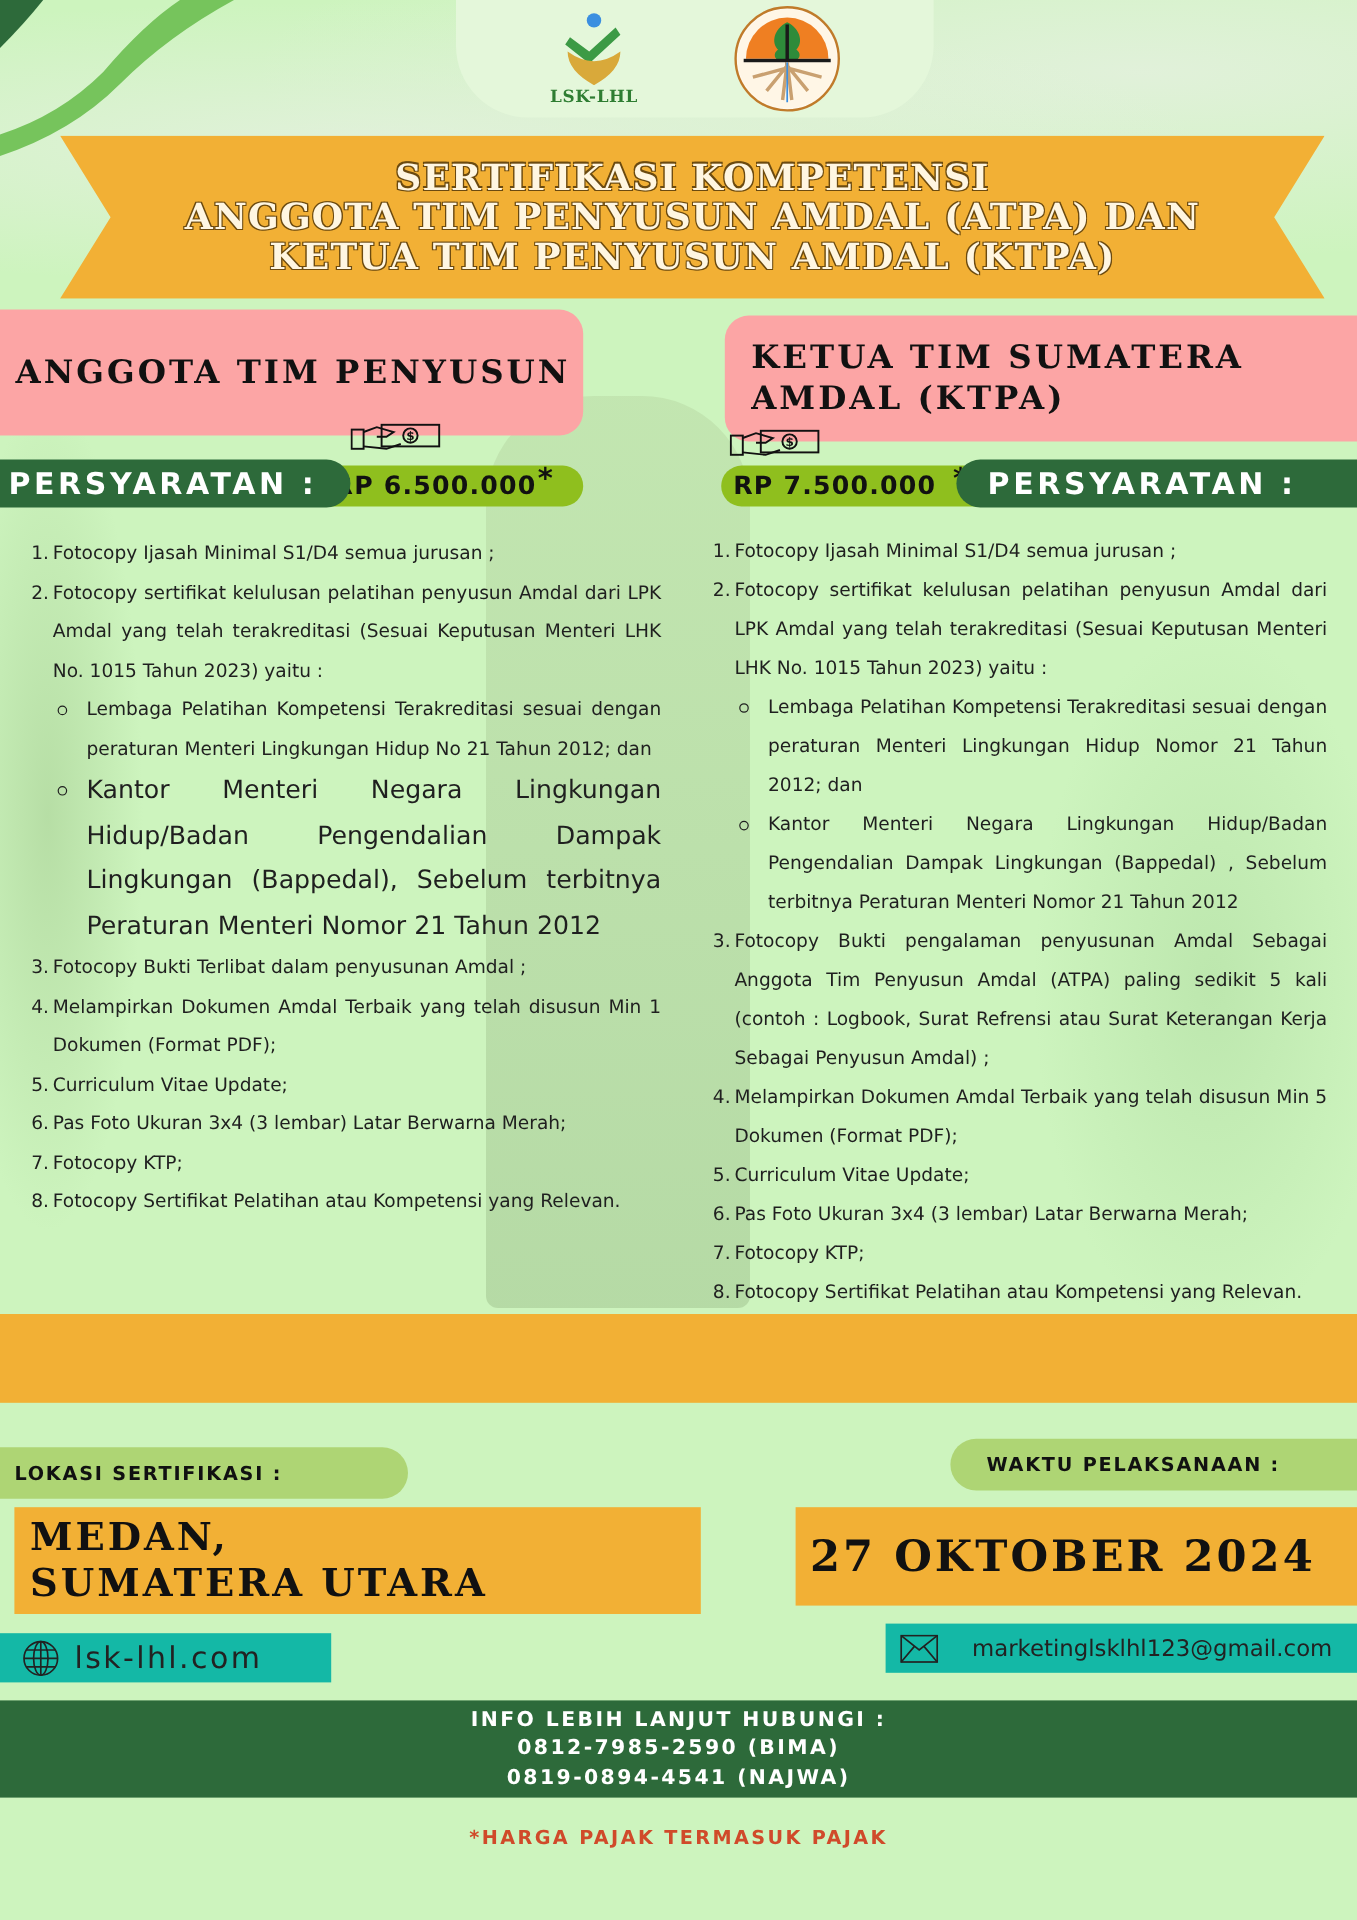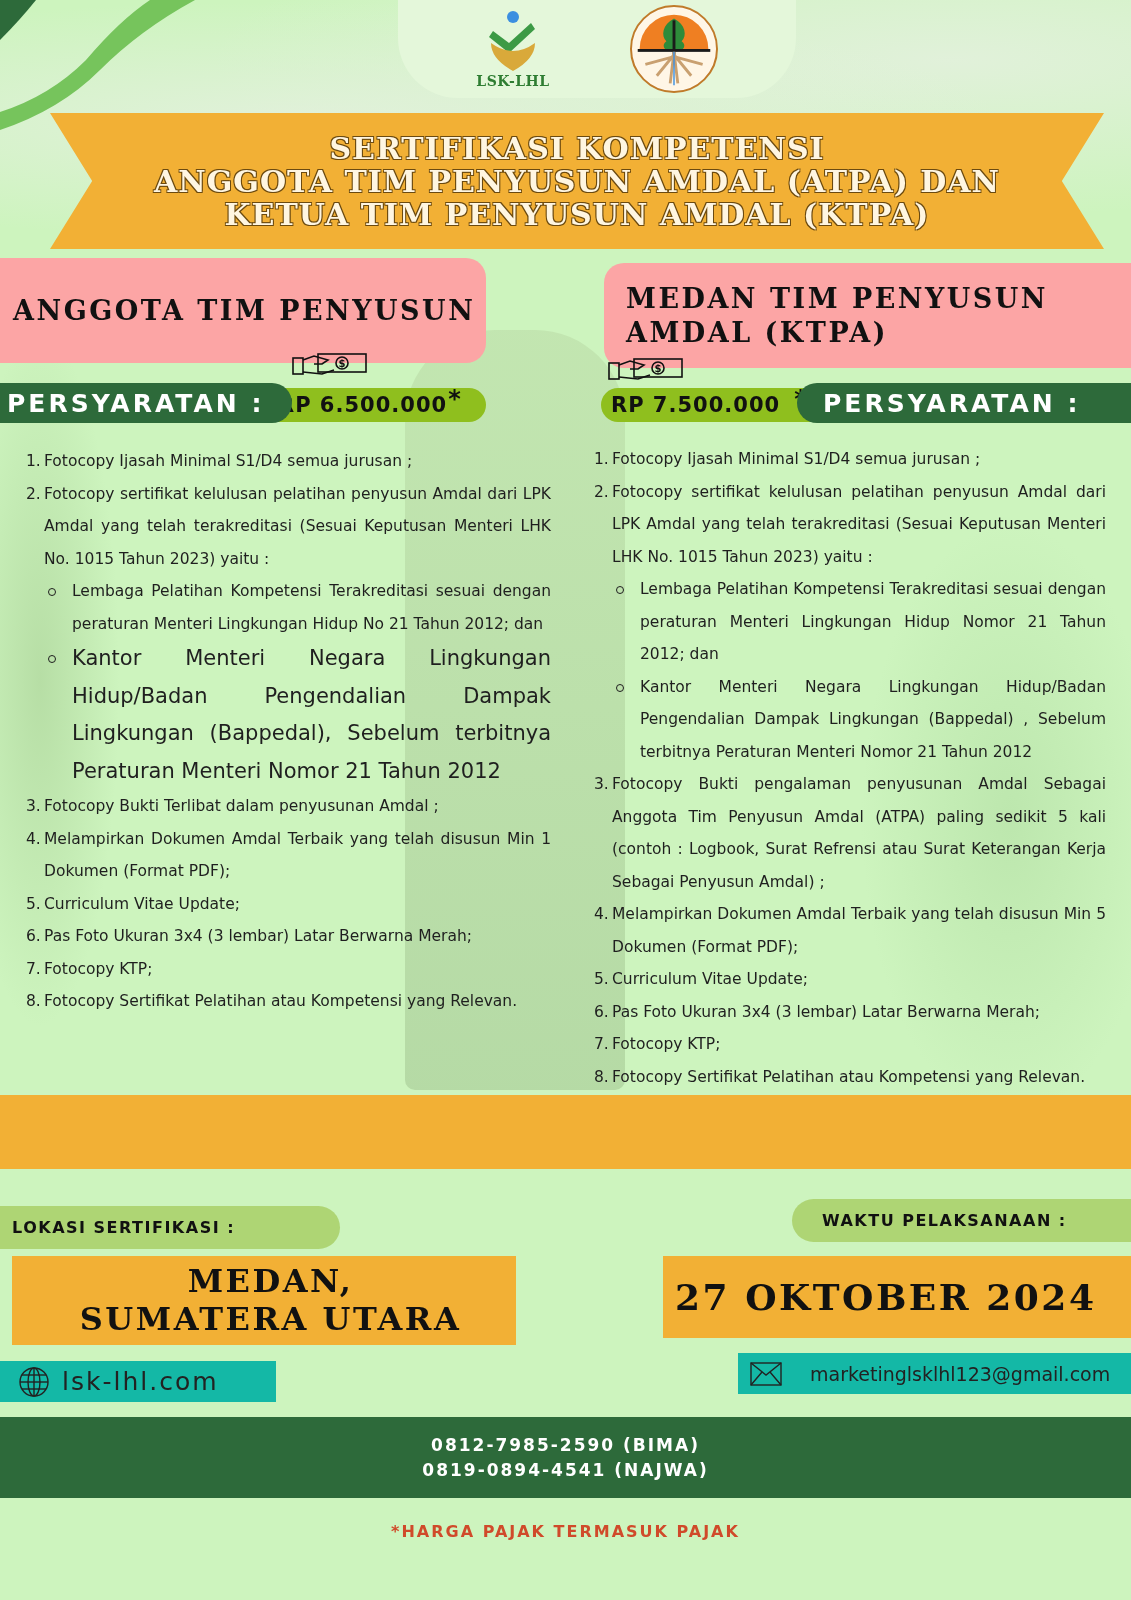--- a/index.html
+++ b/index.html
@@ -28,21 +28,21 @@
     background: radial-gradient(ellipse at center, rgba(175,220,160,0.55), rgba(205,244,190,0) 70%);
   }
   .bg-top {
     left: 0; top: 0; width: 1131px; height: 260px;
     background: radial-gradient(ellipse at 300px 120px, rgba(230,240,225,0.8), rgba(205,244,190,0) 60%),
                 radial-gradient(ellipse at 950px 60px, rgba(230,240,225,0.8), rgba(205,244,190,0) 55%);
   }
 
   
   .logo-pill {
-    left: 398px; top: 0; width: 398px; height: 98px;
+    left: 380px; top: 0; width: 398px; height: 98px;
     background: #e4f7da; border-radius: 0 0 60px 60px;
     display: flex; align-items: center; justify-content: center; gap: 80px;
   }
   .logo-lsk { display: flex; flex-direction: column; align-items: center; }
   .logo-lsk-mark { width: 52px; height: 62px; position: relative; }
   .logo-lsk-text {
     font-family: "DejaVu Serif", serif; font-weight: bold;
     font-size: 14px; color: #2e7d32; margin-top: 2px; letter-spacing: 0.5px;
   }
   .logo-klhk {
@@ -120,21 +120,21 @@
     background: #aed574; height: 43px; display: flex; align-items: center;
     font-family: "DejaVu Sans", sans-serif; font-weight: bold; font-size: 16px; letter-spacing: 1.5px; color: #111;
   }
   .loc-label { left: 0; top: 1206px; width: 340px; border-radius: 0 22px 22px 0; padding-left: 12px; }
   .time-label { left: 792px; top: 1199px; width: 339px; border-radius: 22px 0 0 22px; padding-left: 30px; }
 
   .orange-box {
     background: #f2b035; font-family: "DejaVu Serif", serif; font-weight: bold; color: #111;
     letter-spacing: 2.5px;
   }
-  .loc-box { left: 12px; top: 1256px; width: 504px; height: 89px; padding: 6px 0 0 13px; font-size: 32px; line-height: 38px; text-align: center; }
+  .loc-box { left: 12px; top: 1256px; width: 572px; height: 89px; padding: 6px 0 0 13px; font-size: 32px; line-height: 38px; }
   .time-box { left: 663px; top: 1256px; width: 468px; height: 82px; display: flex; align-items: center; padding-left: 12px; font-size: 36px; }
 
   .contact-strip { background: #14b8a6; height: 41px; display: flex; align-items: center; }
   .web-strip { left: 0; top: 1361px; width: 276px; padding-left: 18px; gap: 12px; font-size: 25px; letter-spacing: 2px; color: #222; }
   .mail-strip { left: 738px; top: 1353px; width: 393px; padding-left: 12px; gap: 28px; font-size: 19px; color: #222; }
 
   
   .info-band {
     left: 0; top: 1417px; width: 1131px; height: 81px; background: #2d6a3a;
     display: flex; flex-direction: column; align-items: center; justify-content: center;
@@ -183,21 +183,21 @@
   <div class="banner-line">SERTIFIKASI KOMPETENSI</div>
   <div class="banner-line">ANGGOTA TIM PENYUSUN AMDAL (ATPA) DAN</div>
   <div class="banner-line">KETUA TIM PENYUSUN AMDAL (KTPA)</div>
 </div>
 
 <div class="abs sec-head sec-head-l">
   <div class="sec-head-line">ANGGOTA TIM PENYUSUN</div>
 </div>
 
 <div class="abs sec-head sec-head-r">
-  <div class="sec-head-line">MEDAN TIM PENYUSUN</div>
+  <div class="sec-head-line">KETUA TIM SUMATERA</div>
   <div class="sec-head-line">AMDAL (KTPA)</div>
 </div>
 
 <svg class="abs money-icon" style="left:292px;top:352px;" viewBox="0 0 76 26">
   <rect x="1" y="6" width="10" height="16" fill="none" stroke="#111" stroke-width="1.6"></rect>
   <path d="M11,8 L22,4 L36,8 L30,12 L22,12" fill="none" stroke="#111" stroke-width="1.6"></path>
   <path d="M11,20 L30,22 L42,18" fill="none" stroke="#111" stroke-width="1.6"></path>
   <rect x="26" y="2" width="48" height="18" fill="none" stroke="#111" stroke-width="1.6"></rect>
   <circle cx="50" cy="11" r="6" fill="none" stroke="#111" stroke-width="1.6"></circle>
   <text x="50" y="15" font-size="10" text-anchor="middle" font-family="DejaVu Sans, sans-serif" font-weight="bold" fill="#111">$</text>
@@ -335,17 +335,18 @@
 <div class="abs contact-strip mail-strip">
   <svg width="32" height="24" viewBox="0 0 32 24">
     <rect x="1" y="1" width="30" height="22" fill="none" stroke="#222" stroke-width="1.4"></rect>
     <path d="M1,1 L16,13 L31,1" fill="none" stroke="#222" stroke-width="1.4"></path>
     <path d="M1,23 L12,10 M31,23 L20,10" fill="none" stroke="#222" stroke-width="1.4"></path>
   </svg>
   <span>marketinglsklhl123@gmail.com</span>
 </div>
 
 <div class="abs info-band">
+  <div>INFO LEBIH LANJUT HUBUNGI :</div>
   <div>0812-7985-2590 (BIMA)</div>
   <div>0819-0894-4541 (NAJWA)</div>
 </div>
 
 <div class="abs tax-note">*HARGA PAJAK TERMASUK PAJAK</div>
 
 </body></html>

